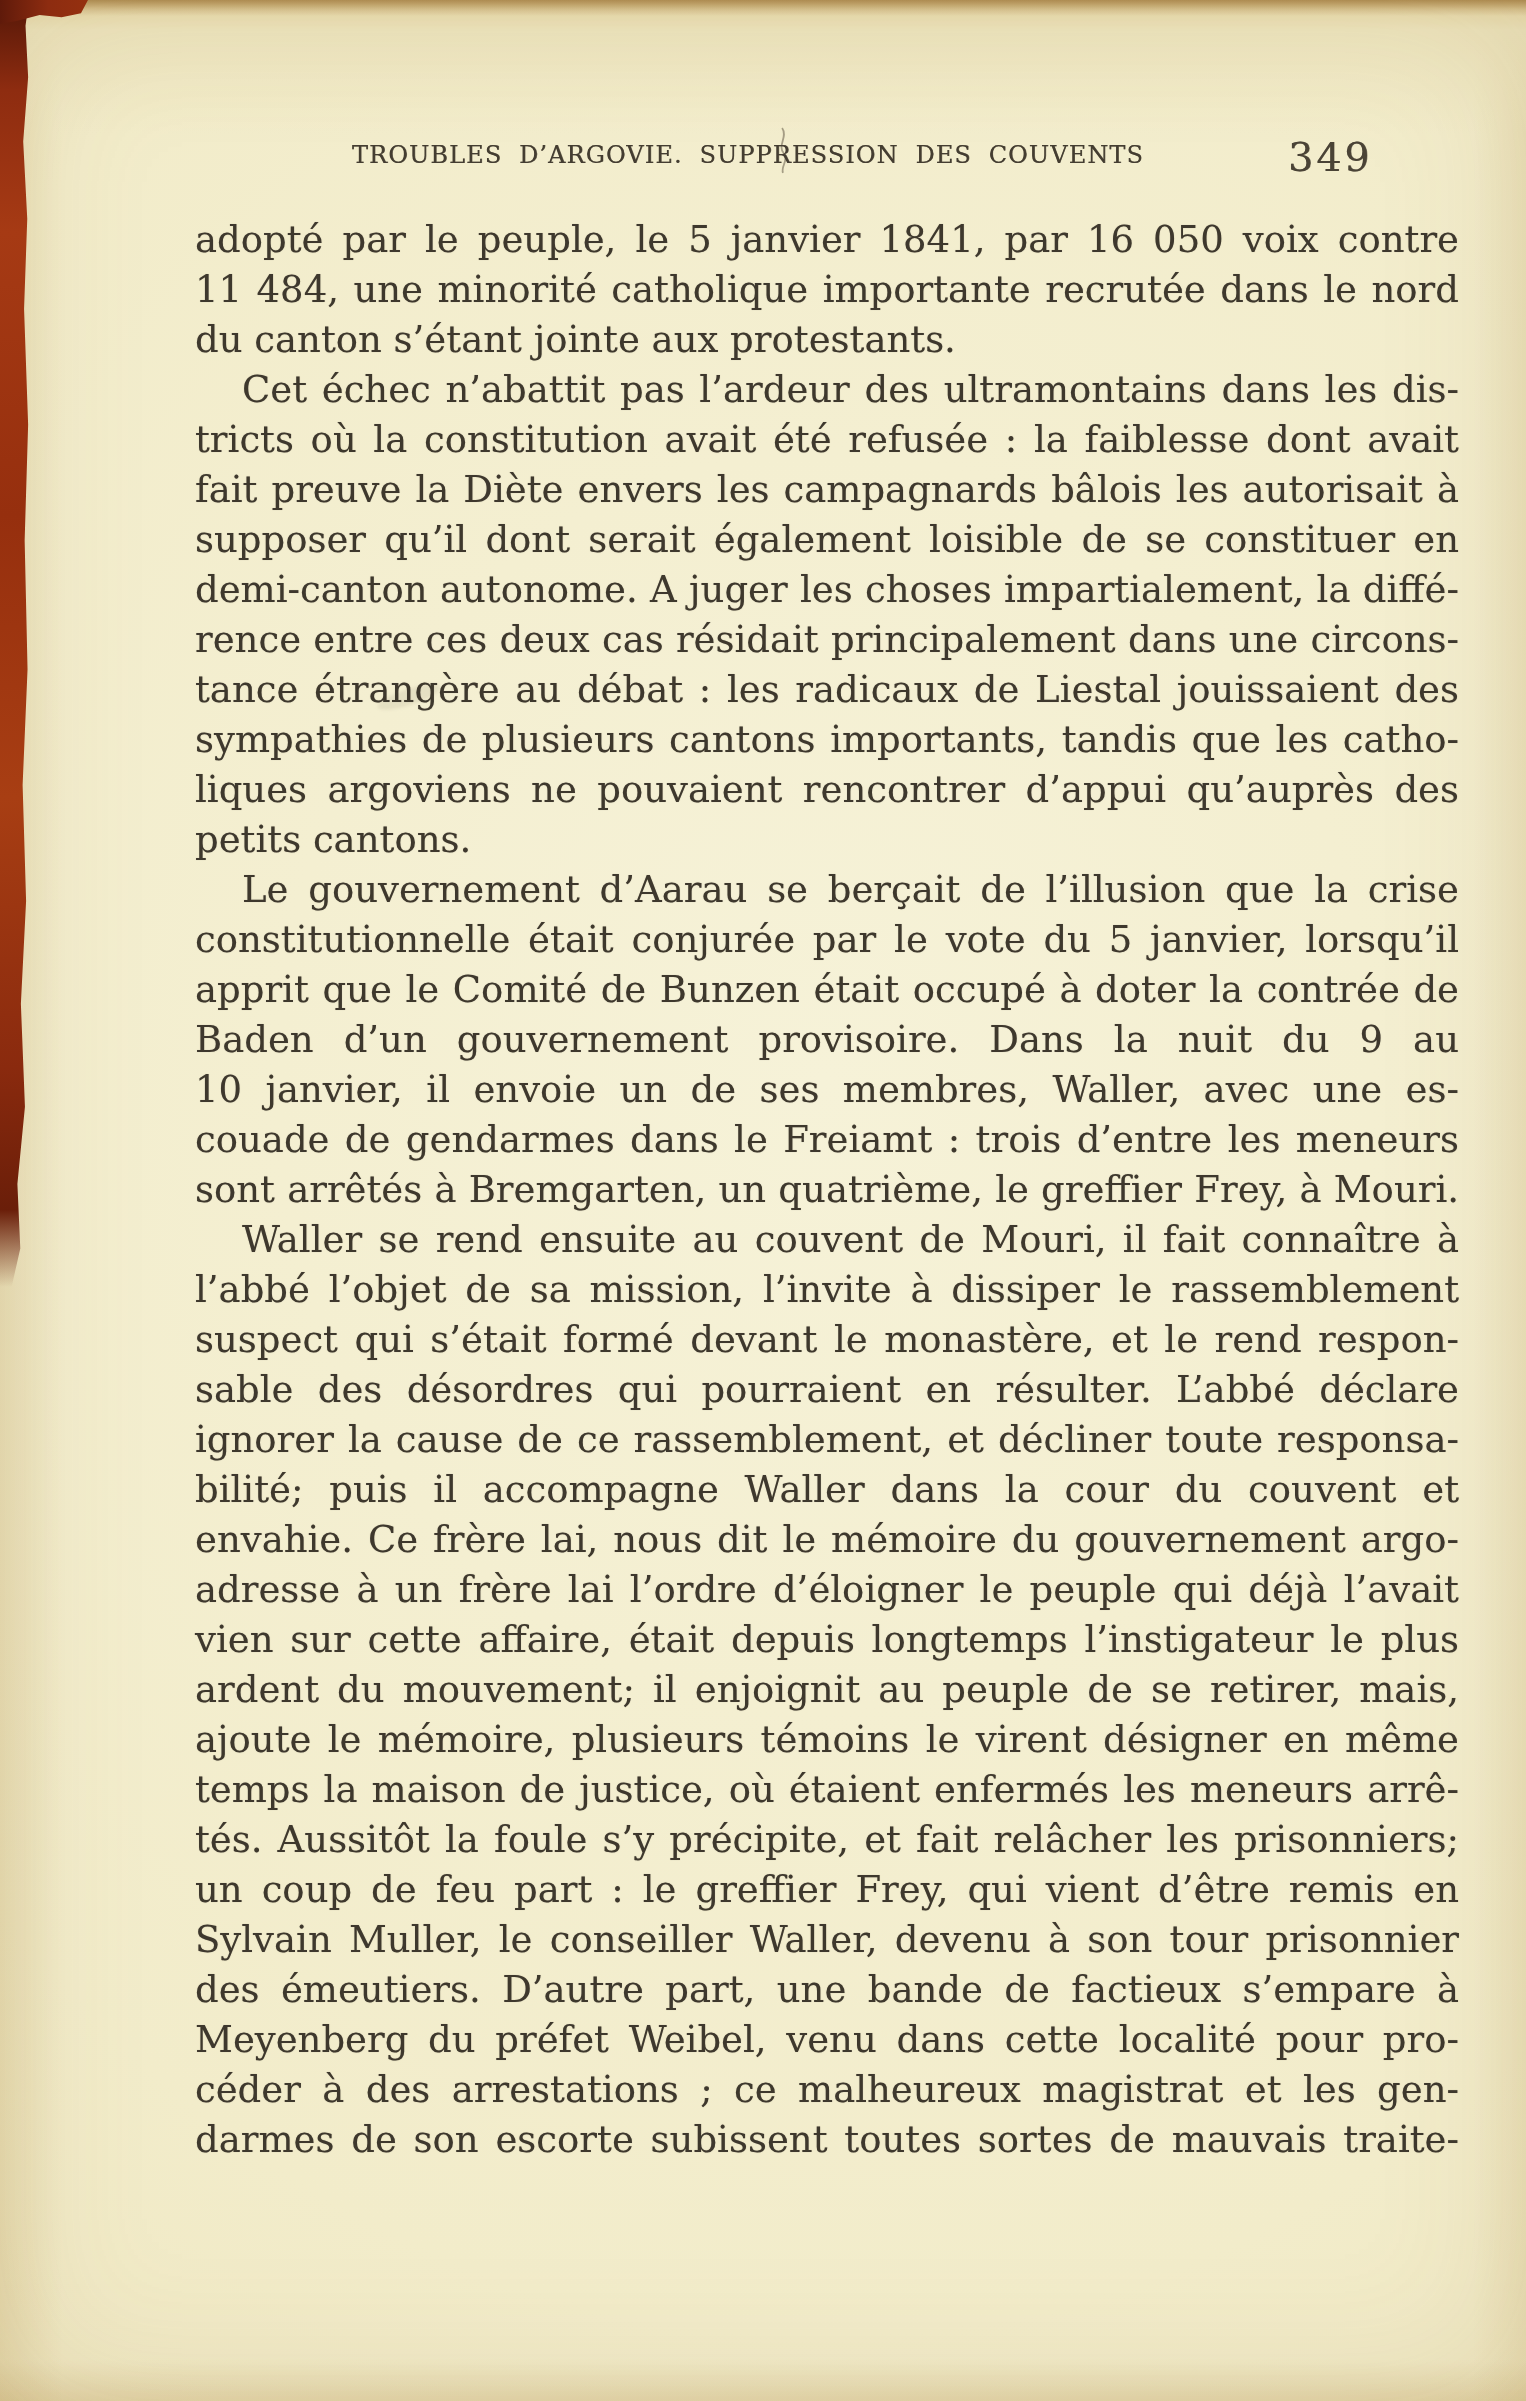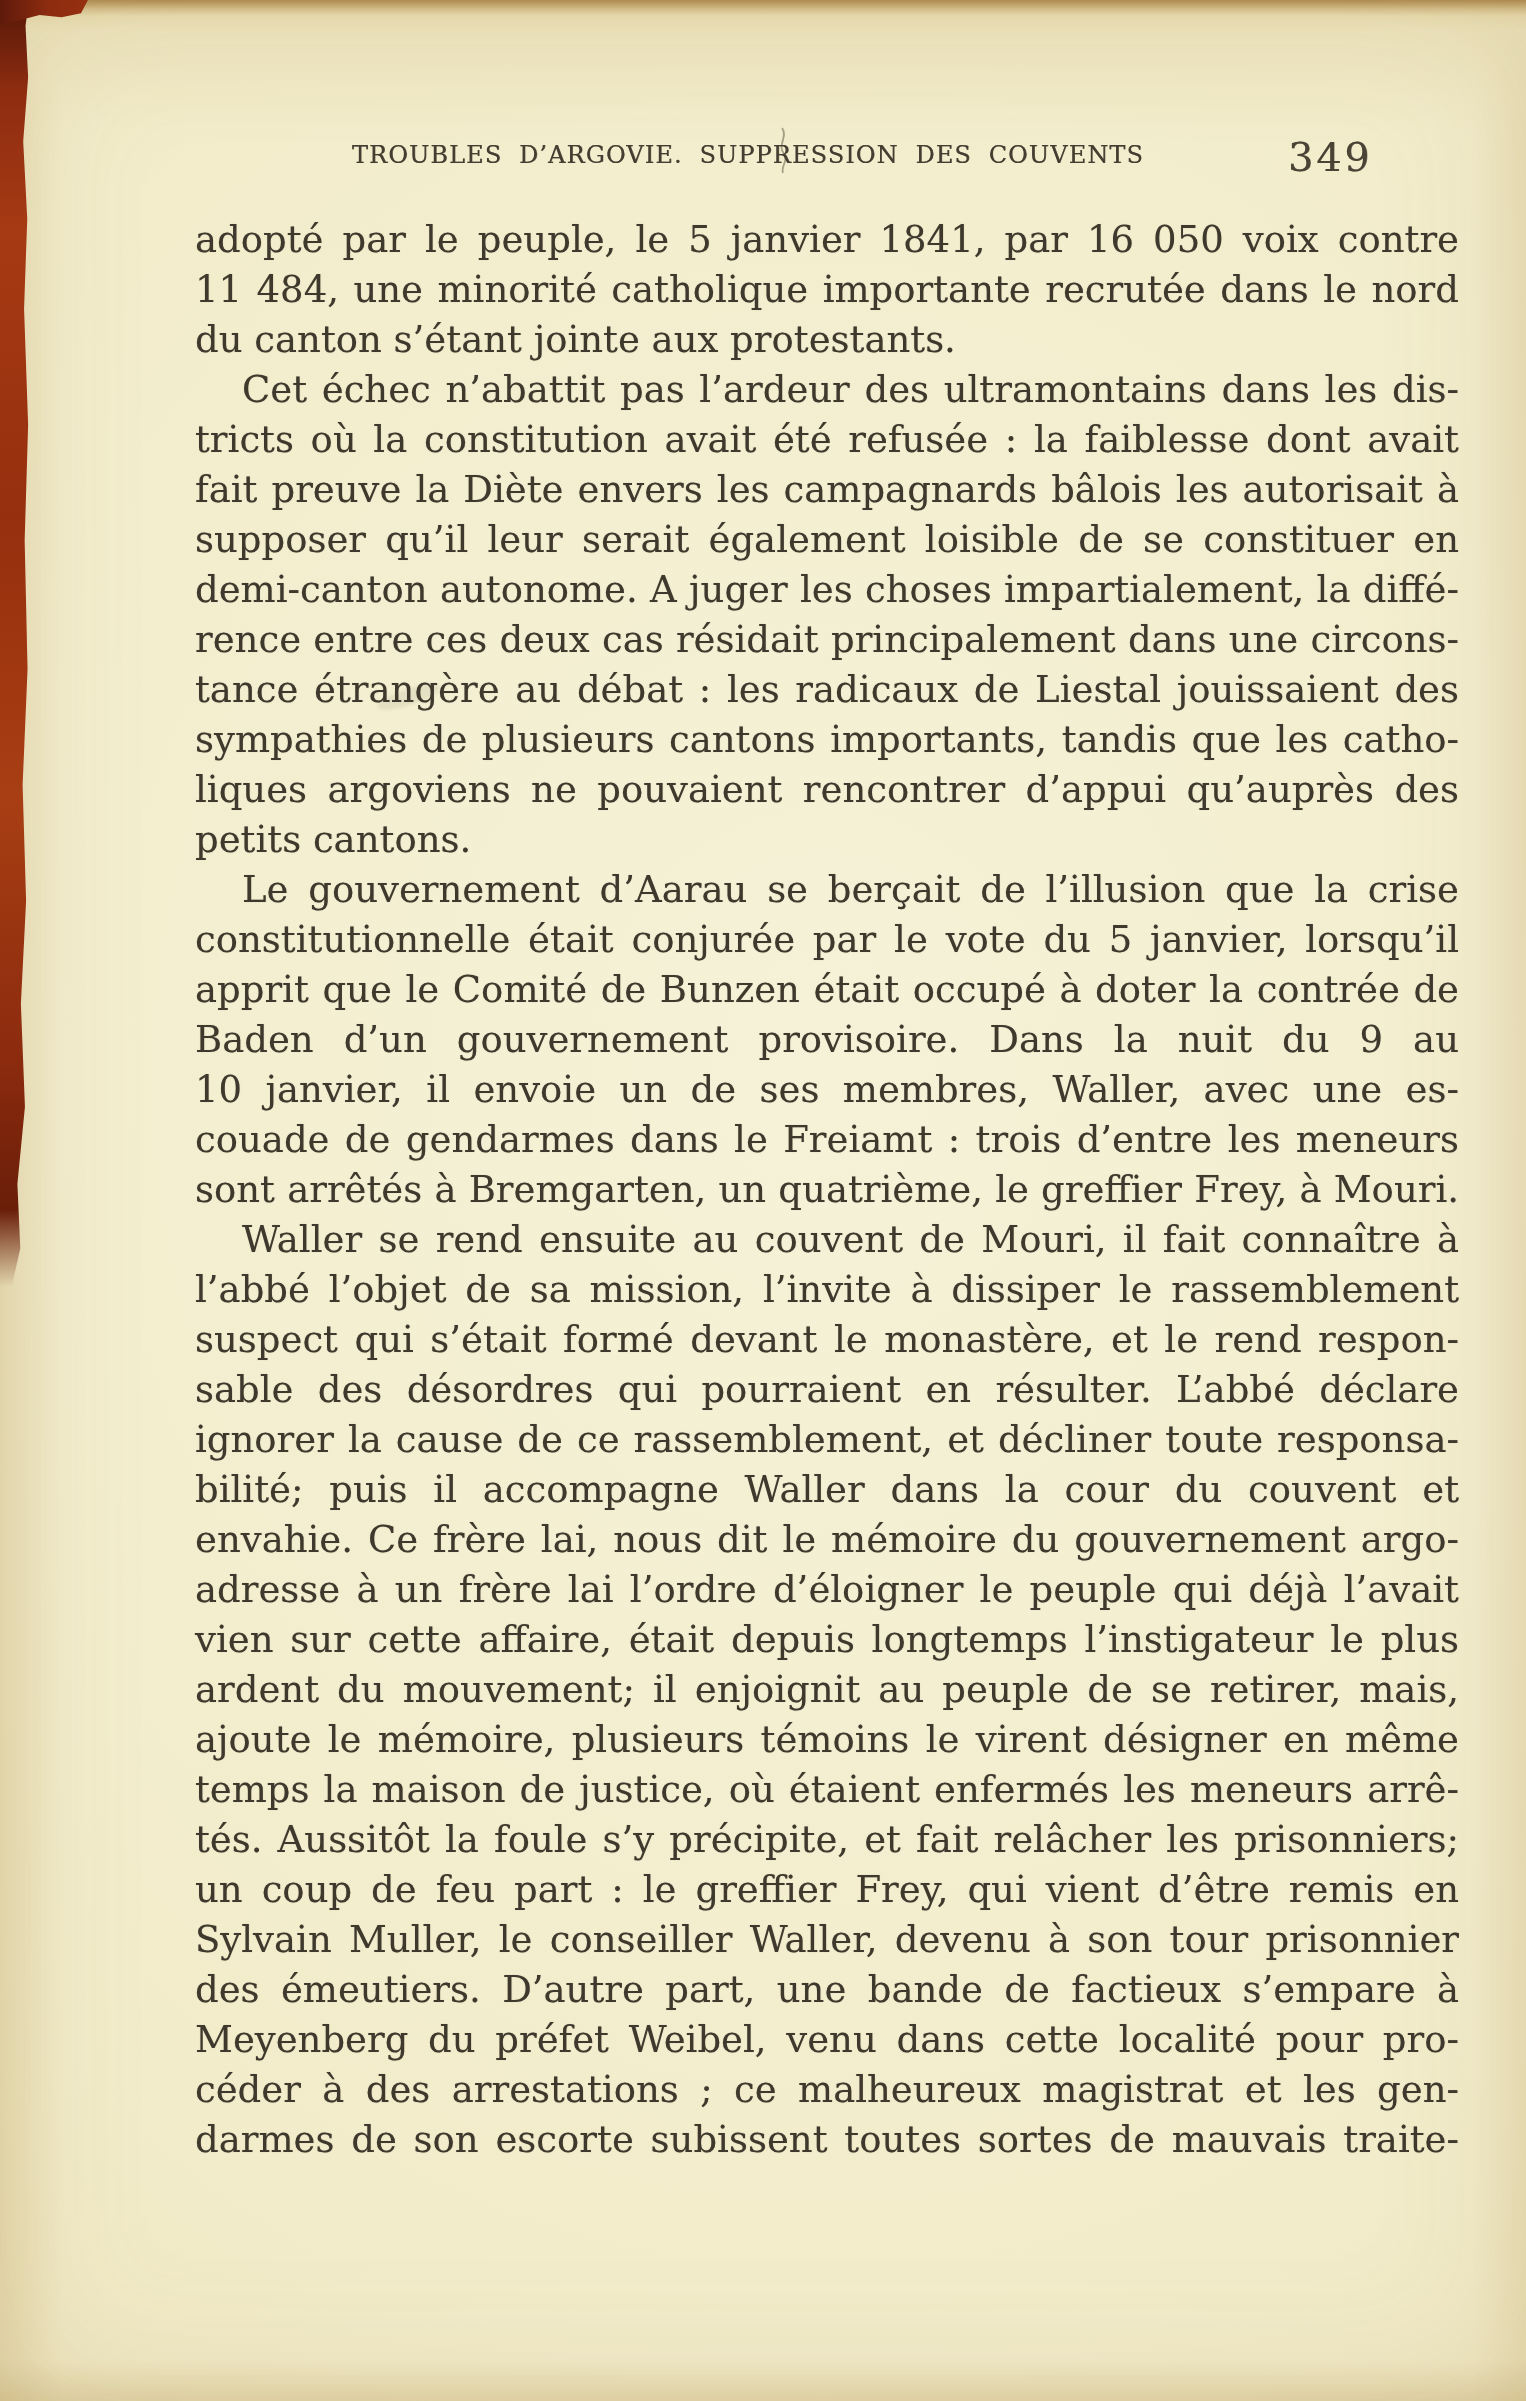--- a/index.html
+++ b/index.html
@@ -90,21 +90,21 @@
   </div>
   <div class="pagenum">349</div>
 
   <div class="body-text">
       <div class="line"><span>adopté par le peuple, le 5 janvier 1841, par 16 050 voix contre</span></div>
       <div class="line"><span>11 484, une minorité catholique importante recrutée dans le nord</span></div>
       <div class="line flush"><span>du canton s’étant jointe aux protestants.</span></div>
       <div class="line indent"><span>Cet échec n’abattit pas l’ardeur des ultramontains dans les dis-</span></div>
       <div class="line"><span>tricts où la constitution avait été refusée : la faiblesse dont avait</span></div>
       <div class="line"><span>fait preuve la Diète envers les campagnards bâlois les autorisait à</span></div>
-      <div class="line"><span>supposer qu’il leur serait également loisible de se constituer en</span></div>
+      <div class="line"><span>supposer qu’il dont serait également loisible de se constituer en</span></div>
       <div class="line"><span class="it">demi-canton</span><span> autonome. A juger les choses impartialement, la diffé-</span></div>
       <div class="line"><span>rence entre ces deux cas résidait principalement dans une circons-</span></div>
       <div class="line"><span>tance étrangère au débat : les radicaux de Liestal jouissaient des</span></div>
       <div class="line"><span>sympathies de plusieurs cantons importants, tandis que les catho-</span></div>
       <div class="line"><span>liques argoviens ne pouvaient rencontrer d’appui qu’auprès des</span></div>
       <div class="line flush"><span>petits cantons.</span></div>
       <div class="line indent"><span>Le gouvernement d’Aarau se berçait de l’illusion que la crise</span></div>
       <div class="line"><span>constitutionnelle était conjurée par le vote du 5 janvier, lorsqu’il</span></div>
       <div class="line"><span>apprit que le Comité de Bunzen était occupé à doter la contrée de</span></div>
       <div class="line"><span>Baden d’un gouvernement provisoire. Dans la nuit du 9 au</span></div>

